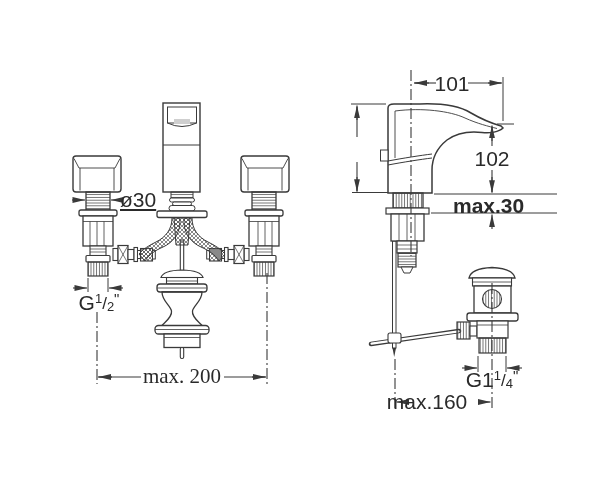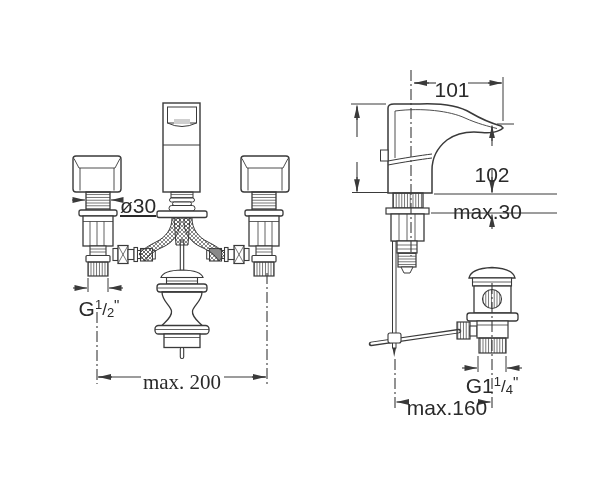--- a/index.html
+++ b/index.html
@@ -3,21 +3,21 @@
 <meta charset="utf-8">
 <style>
   html,body{margin:0;padding:0;background:#fff;}
   .stage{
     position:relative;width:600px;height:481px;background:#fff;overflow:hidden;
     font-family:"Liberation Sans","DejaVu Sans",sans-serif;
   }
   .stage svg{position:absolute;left:0;top:0;}
   .dim{
     position:absolute;color:#2a2a2a;font-size:21px;line-height:21px;
-    white-space:nowrap;letter-spacing:0;margin-top:6px;
+    white-space:nowrap;letter-spacing:0;
   }
   .dim.center{text-align:center;}
   .frac-num{font-size:13px;position:relative;top:-7px;}
   .frac-sep{font-size:17px;position:relative;top:-1px;}
   .frac-den{font-size:13px;position:relative;top:1px;}
   .inch{position:relative;top:-6px;font-size:15px;}
 </style>
 </head>
 <body>
 
@@ -228,21 +228,21 @@
 
 <div class="dim" style="left:120px; top:189px;text-decoration:underline;">ø30</div>
 
 <div class="dim center" style="left:54px; top:292px; width:90px;"><span>G</span><span class="frac-num">1</span><span class="frac-sep">/</span><span class="frac-den">2</span><span class="inch">"</span></div>
 
 <div class="dim center" style="left:127px; top:366px; width:110px;font-family:Liberation Serif, serif;">max. 200</div>
 
 <div class="dim center" style="left:422px; top:73px; width:60px;">101</div>
 
 
-<div class="dim center" style="left:462px; top:158px; width:60px;">102</div>
-
-<div class="dim" style="left:453px; top:195px;">max.30</div>
+<div class="dim center" style="left:462px; top:148px; width:60px;">102</div>
+
+<div class="dim" style="left:453px; top:195px;font-weight:bold;">max.30</div>
 
 <div class="dim center" style="left:447px; top:369px; width:90px;"><span>G1</span><span class="frac-num">1</span><span class="frac-sep">/</span><span class="frac-den">4</span><span class="inch">"</span></div>
 
-<div class="dim center" style="left:402px; top:391px; width:90px;">max.160</div>
+<div class="dim center" style="left:382px; top:391px; width:90px;">max.160</div>
 
 </div>
 
 </body></html>

